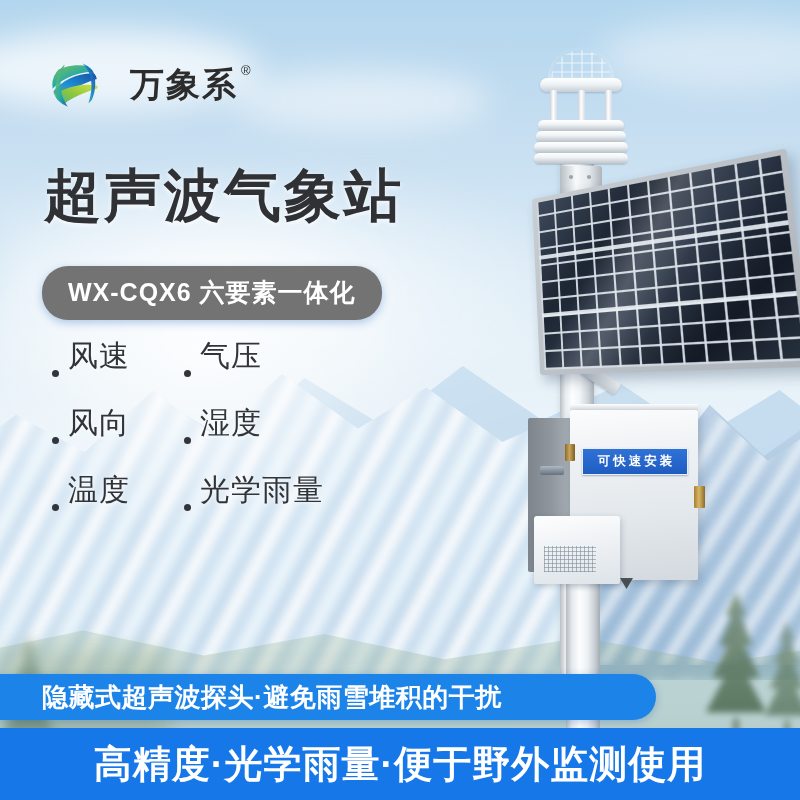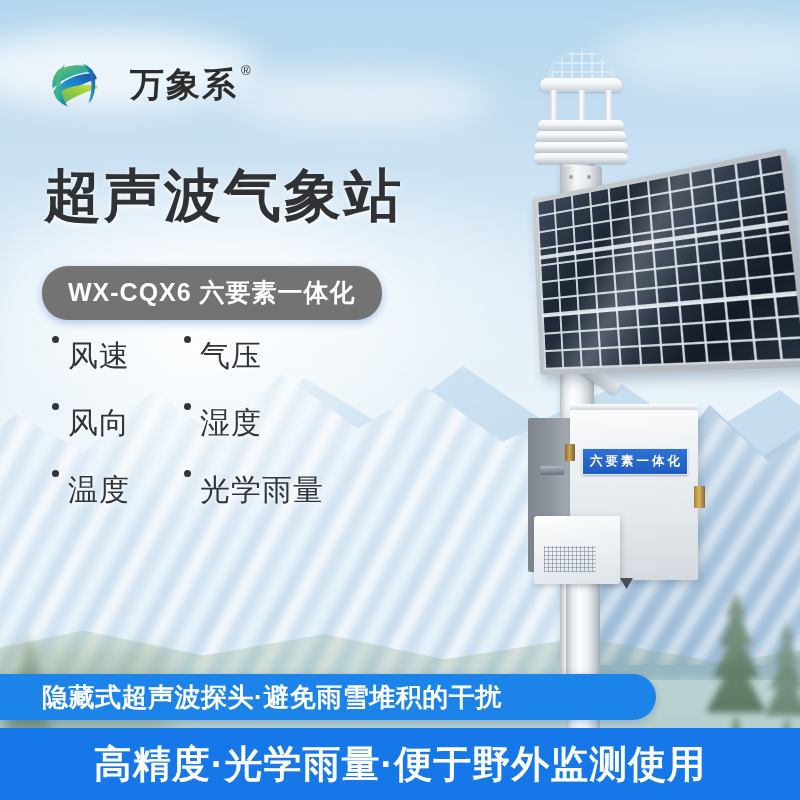--- a/index.html
+++ b/index.html
@@ -279,21 +279,21 @@
     display:inline-flex;align-items:center;
     box-shadow:0 3px 9px rgba(20,90,180,.3);
   }
   .model-pill span{
     color:#fff;font-size:25px;font-weight:700;letter-spacing:1px;white-space:nowrap;
   }
 
   .features{position:absolute;left:52px;top:336px;width:360px;}
   .feat-row{display:flex;align-items:center;margin-bottom:26px;}
   .feat{
-    display:flex;align-items:flex-start;
+    display:flex;align-items:flex-end;
     font-size:30px;font-weight:500;color:#31353a;letter-spacing:1px;
     text-shadow:0 1px 4px rgba(255,255,255,.9);
   }
   .feat .dot{
     width:7px;height:7px;border-radius:50%;background:#31353a;
     margin-right:9px;flex:none;
   }
   .feat.col1{width:132px;}
 
   
@@ -388,21 +388,21 @@
       </div>
     </div>
 
     <div class="box">
       <div class="box-side">
         <div class="box-vent-slot"></div>
       </div>
       <div class="box-top"></div>
       <div class="box-front">
         <div class="nameplate">
-          <span>六要素一体化</span>
+          <span>可快速安装</span>
         </div>
       </div>
       <div class="hinge h1"></div>
       <div class="hinge h2"></div>
       <div class="latch"></div>
       <div class="subbox">
         <div class="subbox-grill"></div>
       </div>
       <div class="drip"></div>
     </div>

